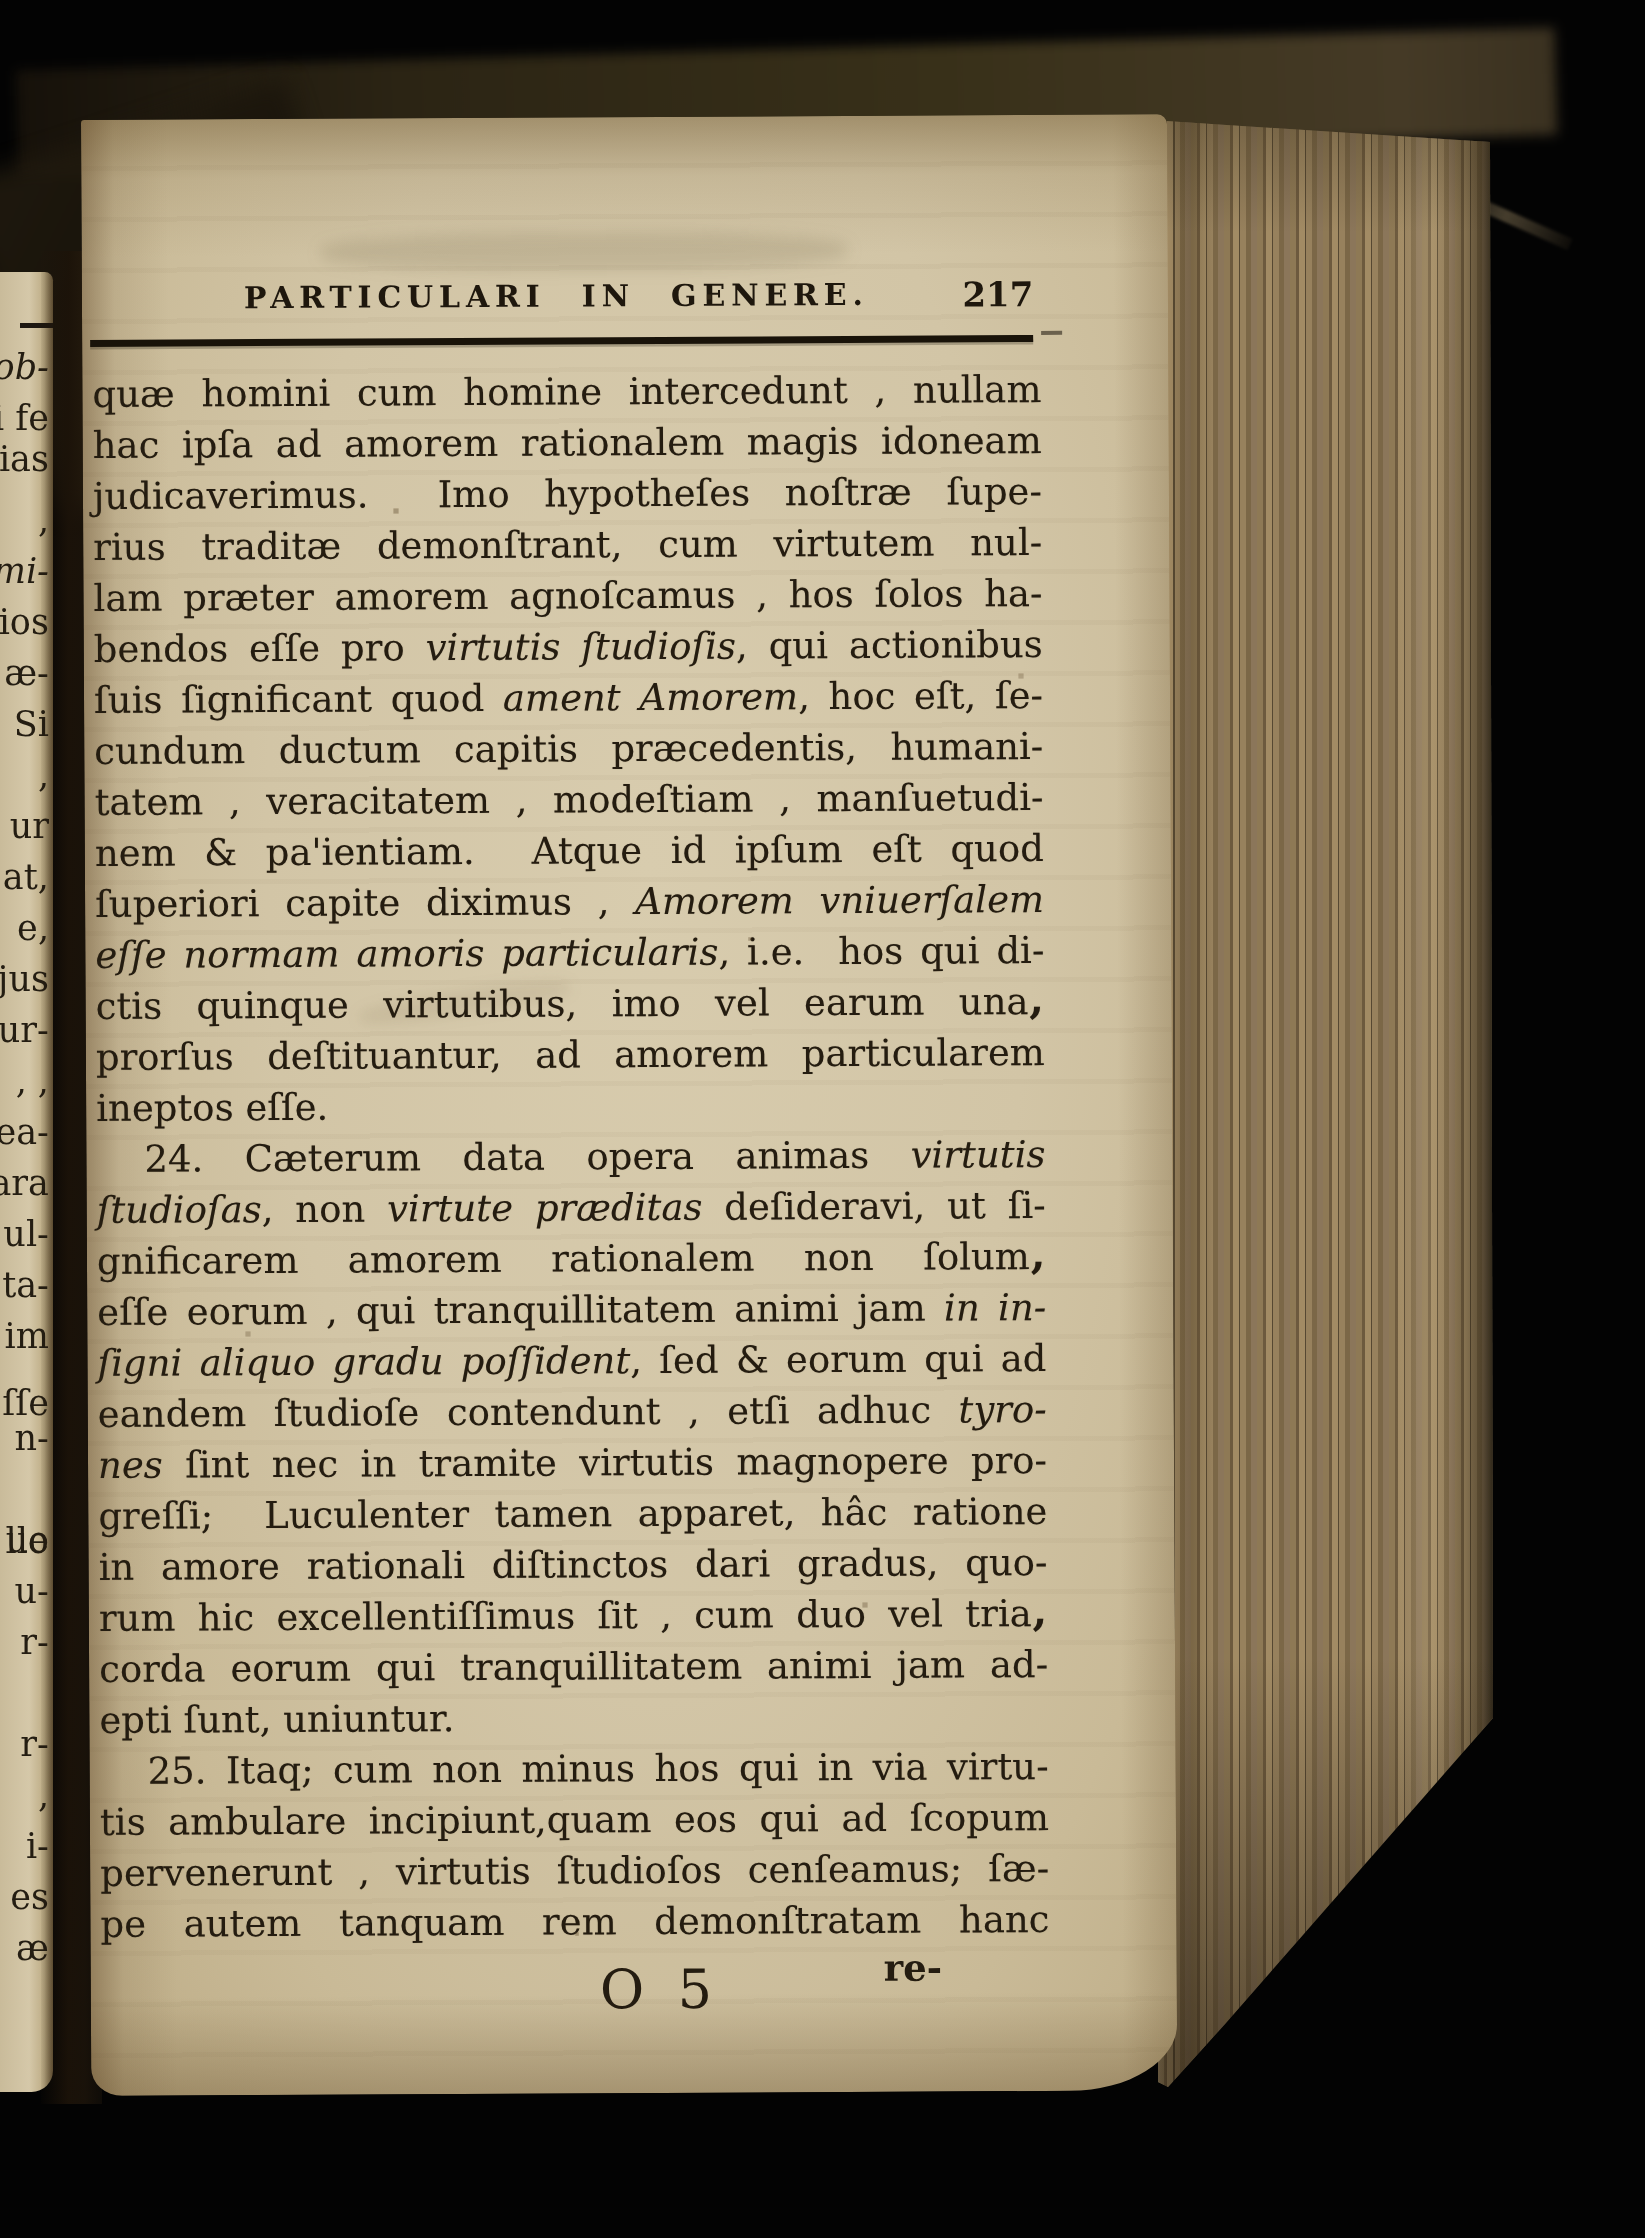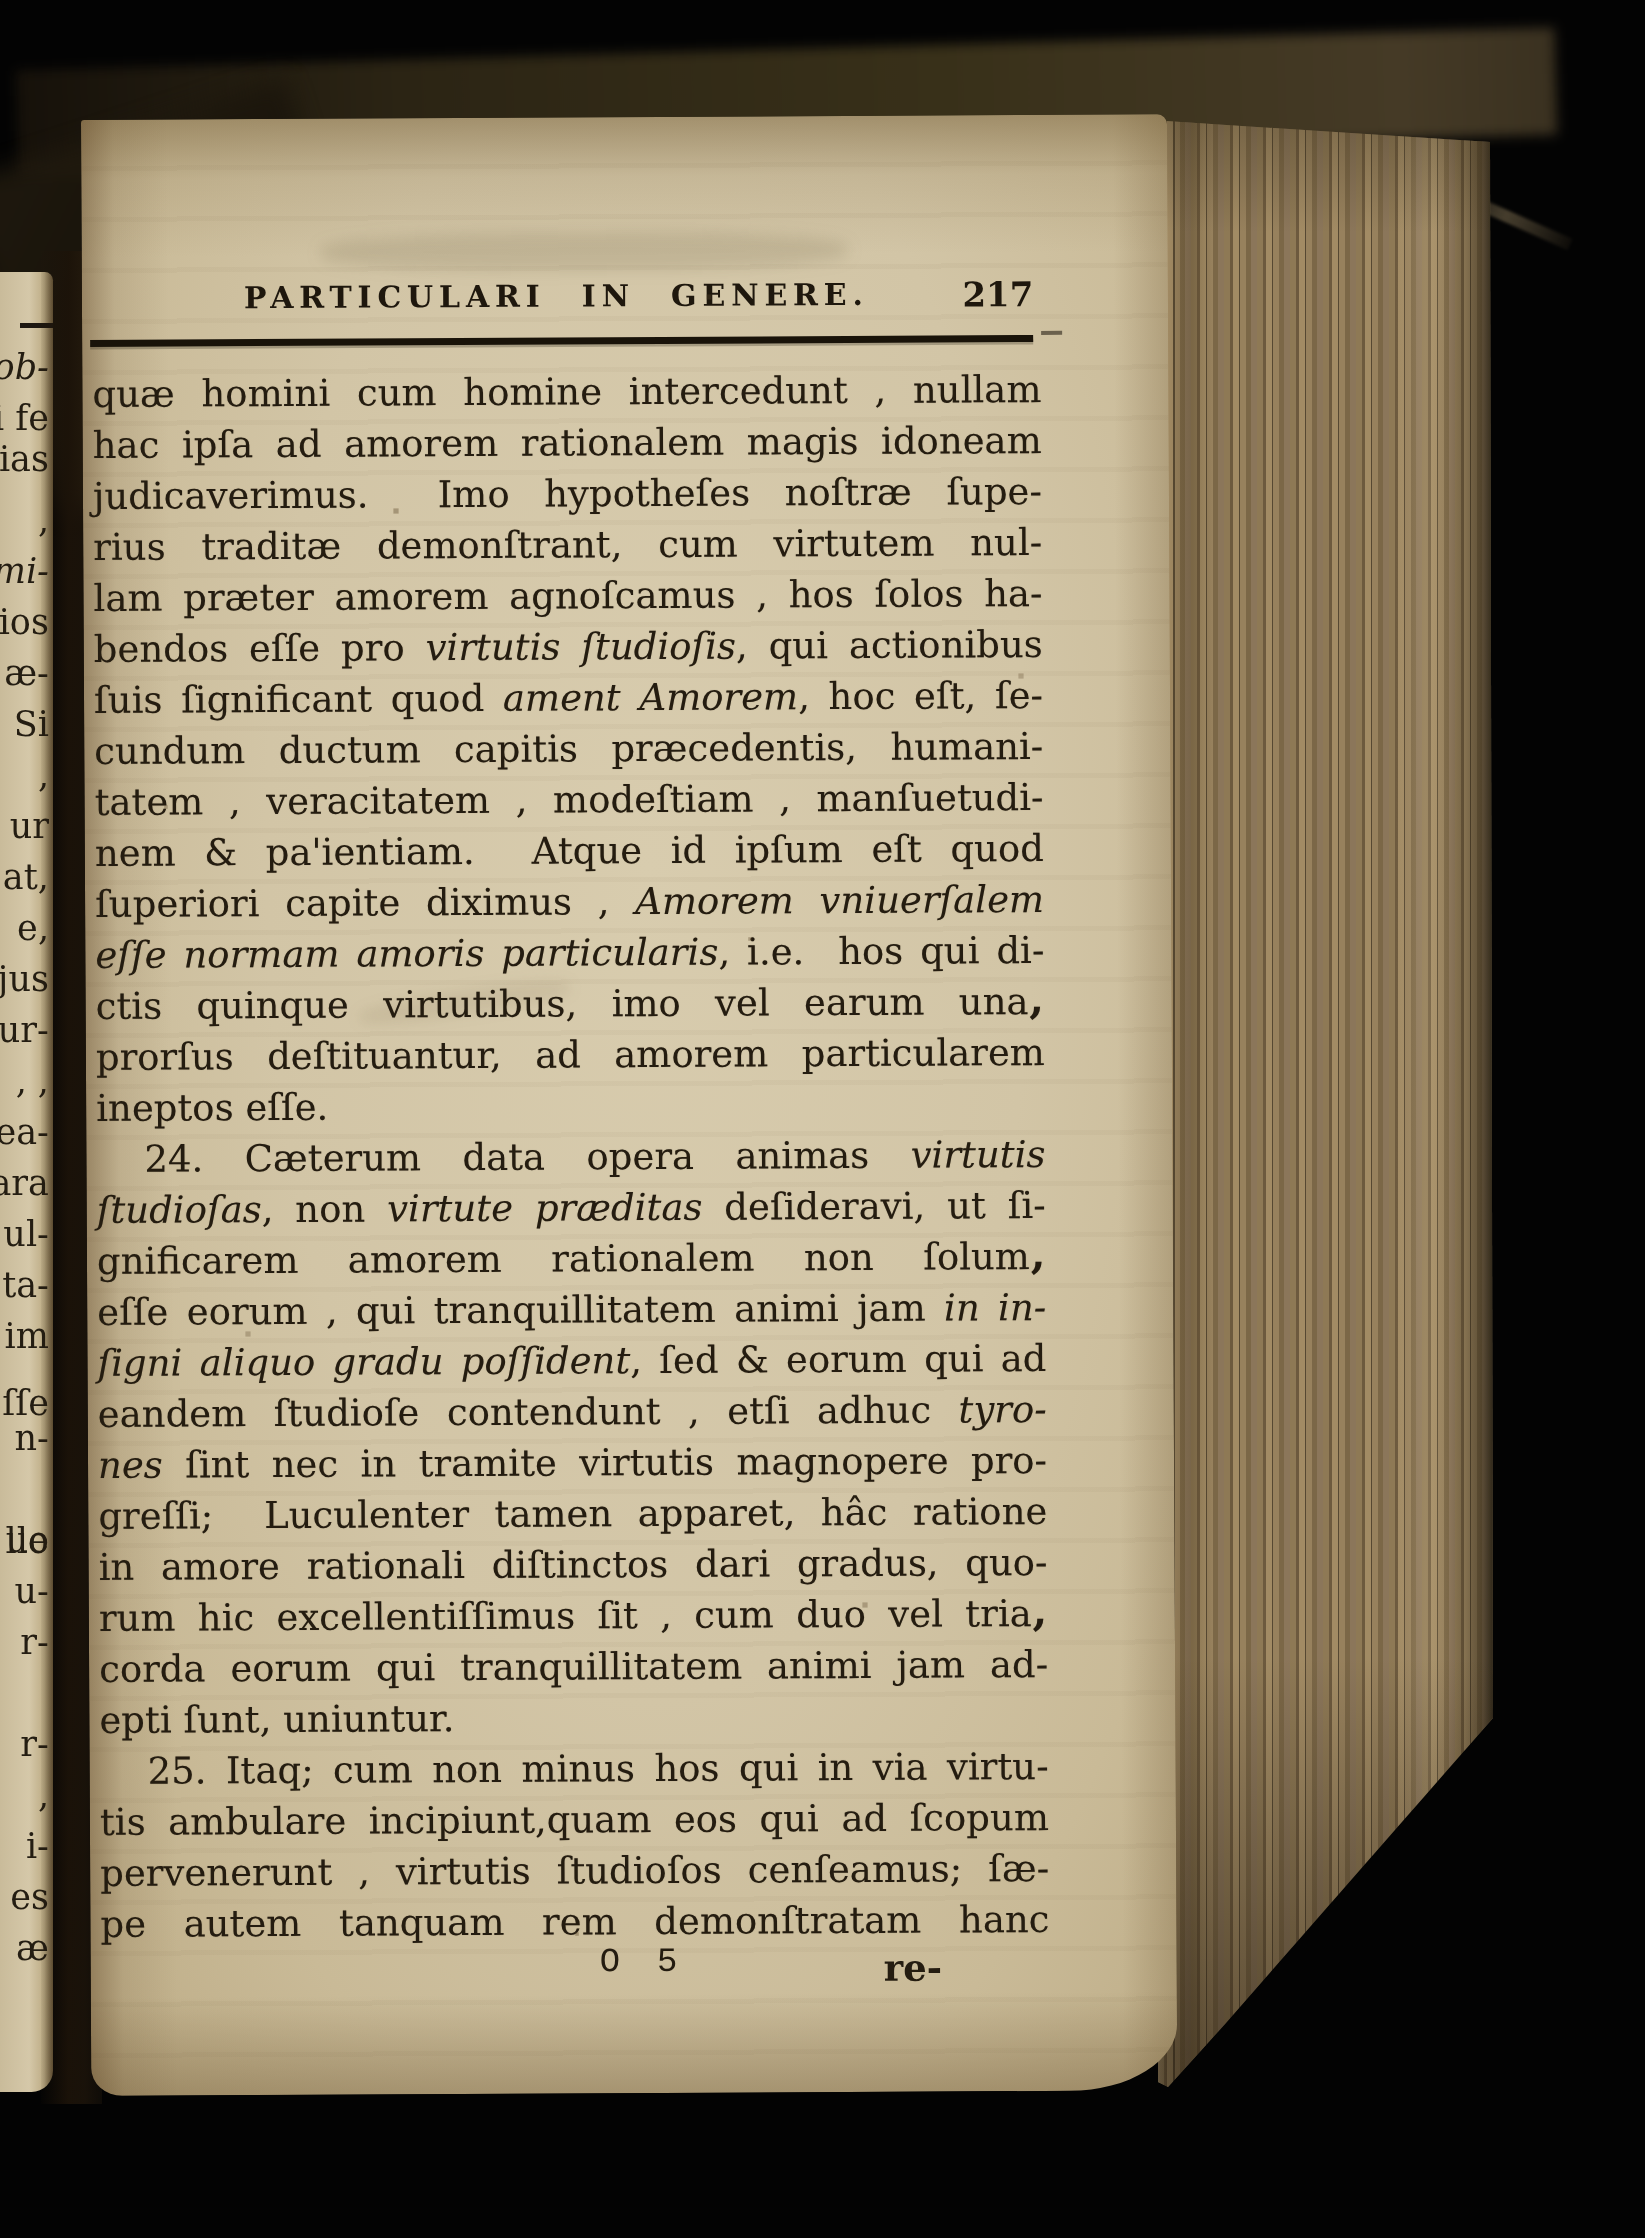--- a/index.html
+++ b/index.html
@@ -69,21 +69,21 @@
 
   .body-text{position:absolute;left:10px;top:249px;width:949px;}
   .line{font-size:37px;line-height:51px;height:51px;text-align:justify;text-align-last:justify;
     white-space:nowrap;color:#241c10;text-shadow:0 0 0.8px rgba(40,28,12,.35);}
   .line.nj{text-align-last:left;}
   .line.ind{text-indent:48px;}
   .line .it{font-style:italic;}
   .line .hook{font-weight:bold;font-size:1.25em;line-height:0;}
 
   .sig-row{position:absolute;left:10px;top:1825px;width:949px;height:58px;}
-  .signature{position:absolute;left:499px;top:1px;font-size:34px;letter-spacing:8.2px;color:#241c10;font-family:Liberation Mono, monospace;}
+  .signature{position:absolute;left:499px;top:16px;font-size:54px;letter-spacing:8.2px;color:#241c10;}
   .catchword{position:absolute;left:783px;top:5px;font-size:37px;color:#241c10;font-weight:bold;}
 
   
   .smudge1{position:absolute;left:239px;top:115px;width:527px;height:38px;
     background:rgba(95,80,52,.16);filter:blur(7.4px);border-radius:40%;}
   .smudge2{position:absolute;left:272px;top:872px;width:214px;height:25px;
     background:rgba(95,80,52,.10);filter:blur(6.6px);border-radius:40%;transform:rotate(-8deg);}
   .specks{position:absolute;left:0;top:0;width:1.6px;height:1.6px;background:transparent;
     box-shadow:395px 510px 0 1.6px rgba(95,75,45,.4),749px 938px 0 0.8px rgba(95,75,45,.35),
       247px 1333px 0 1.6px rgba(95,75,45,.3),864px 1604px 0 1.6px rgba(95,75,45,.35),

